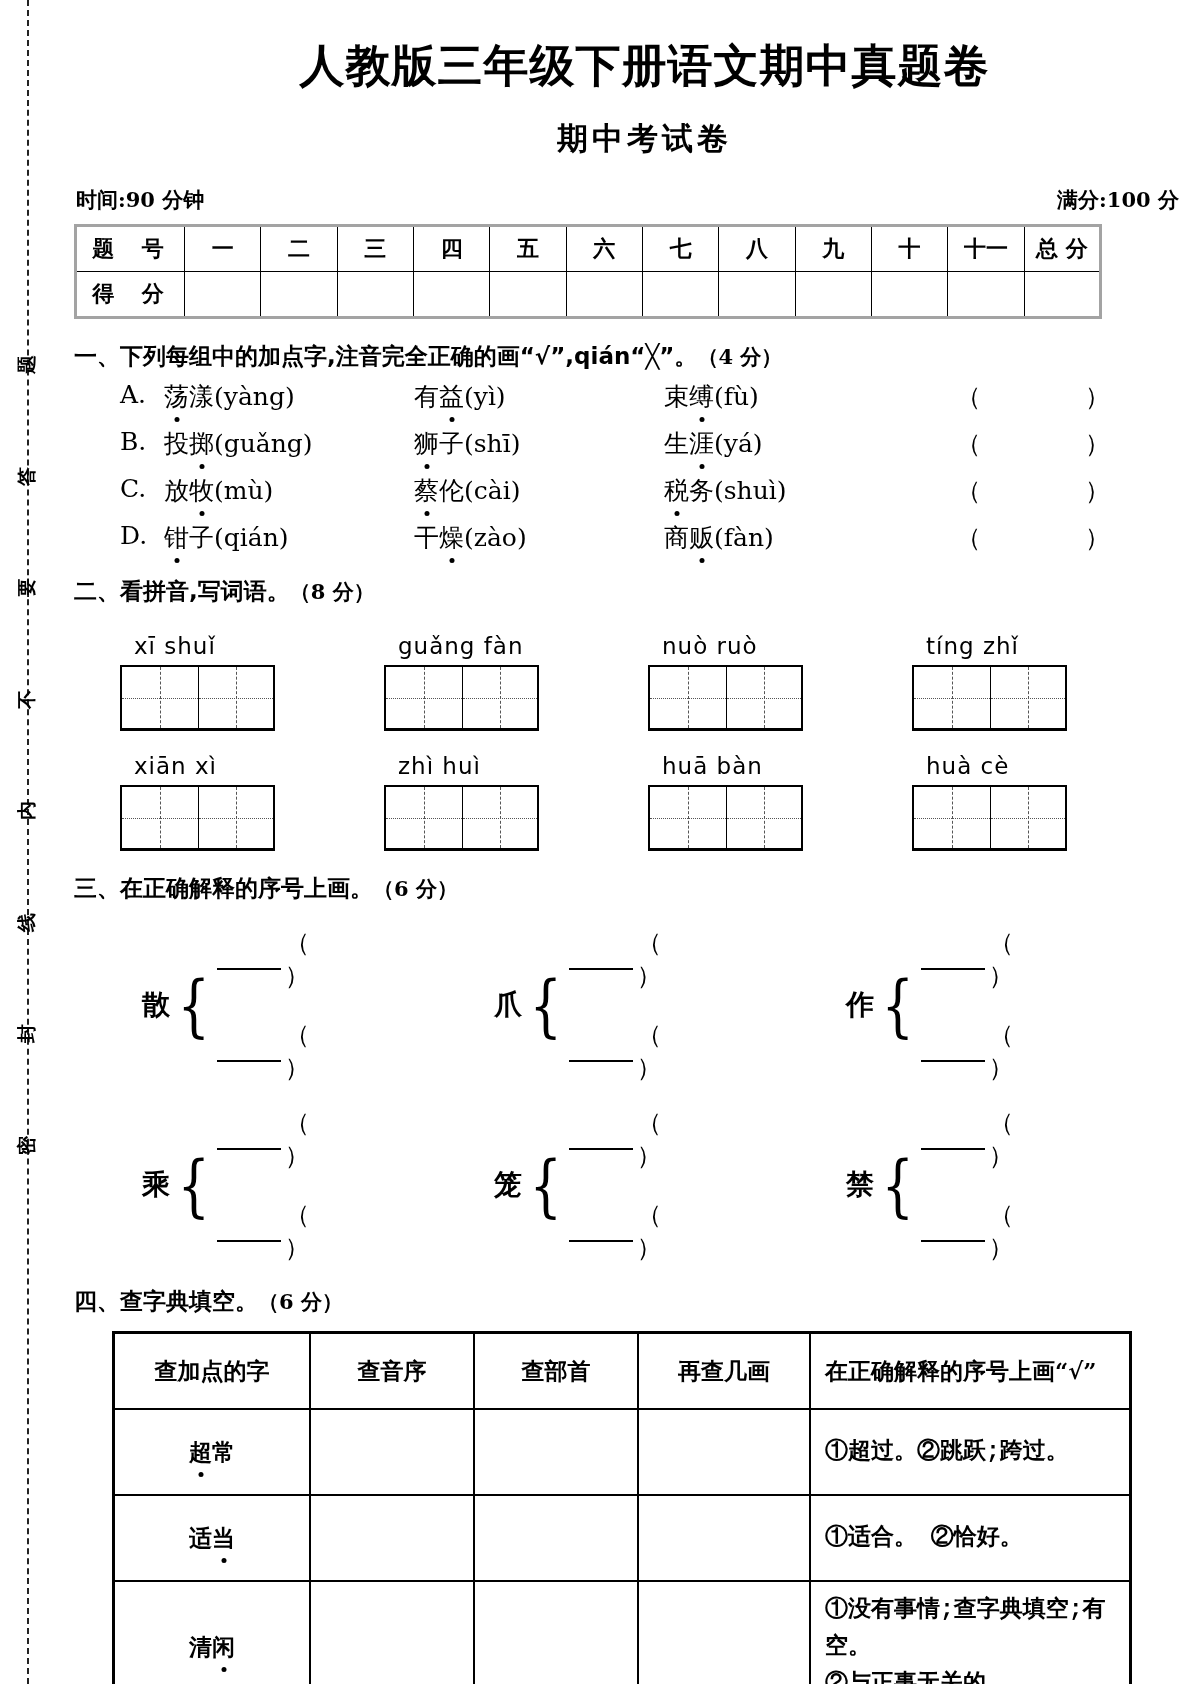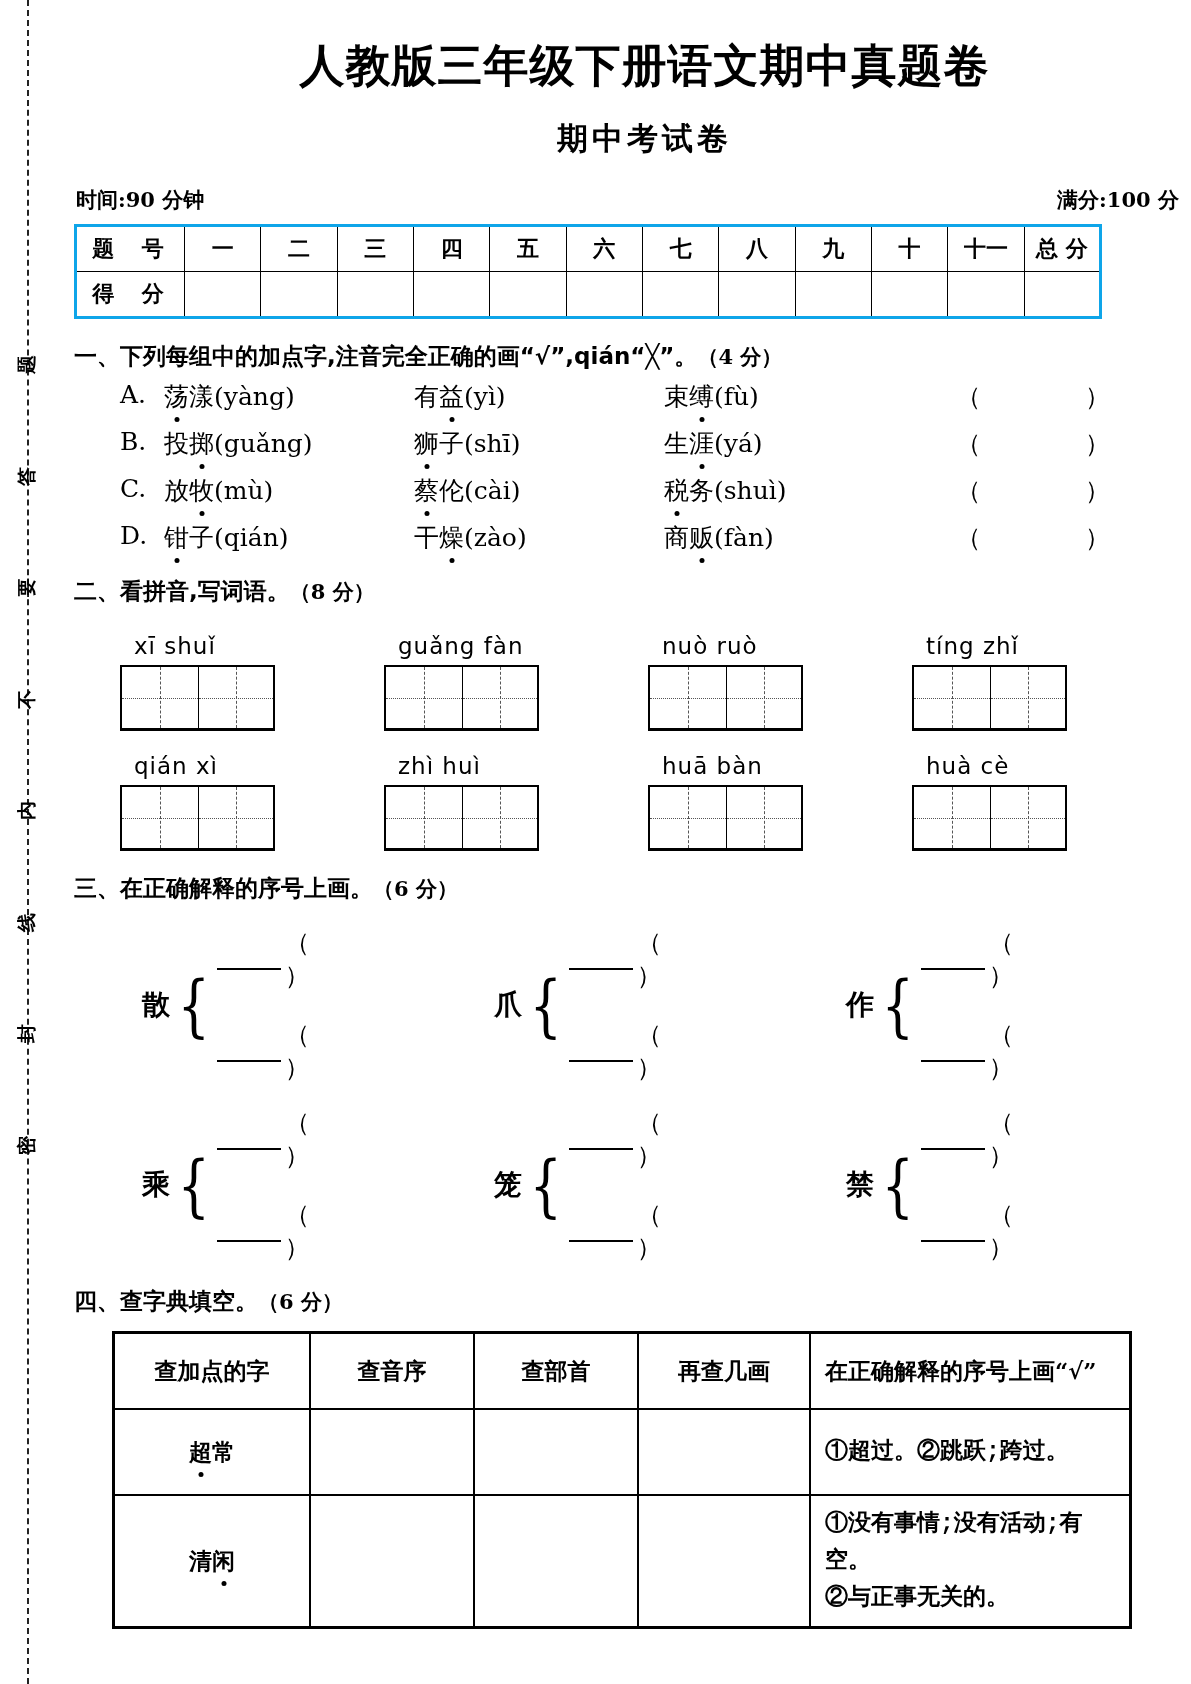--- a/index.html
+++ b/index.html
@@ -65,21 +65,21 @@
     font-family:"DejaVu Serif", serif;
     margin:26px 0 10px 0;
     padding:0 28px 0 4px;
   }
 
   
   table.score-table {
     border-collapse:collapse;
     width:1028px;
     margin:0 0 0 2px;
-    border:3px solid #0ea5e9;
+    border:3px solid #a3a3a3;
     table-layout:fixed;
   }
   table.score-table td {
     border:1.5px solid #000;
     height:42px;
     text-align:center;
     font-size:22px;
     font-weight:bold;
     font-family:"DejaVu Serif", serif;
   }
@@ -342,21 +342,21 @@
         <div class="q2-pinyin">tíng  zhǐ</div>
         <div class="tianzi">
             <div class="half"></div>
             <div class="half"></div>
           </div>
       </div>
     </div>
 
     <div class="q2-row">
       <div class="q2-cell">
-        <div class="q2-pinyin">qián  xì</div>
+        <div class="q2-pinyin">xiān  xì</div>
         <div class="tianzi">
             <div class="half"></div>
             <div class="half"></div>
           </div>
       </div>
       <div class="q2-cell">
         <div class="q2-pinyin">zhì  huì</div>
         <div class="tianzi">
             <div class="half"></div>
             <div class="half"></div>
@@ -489,25 +489,34 @@
     <tr>
       <td><span class="dotword"><span class="dotted">超</span><span>常</span></span></td>
       <td></td>
       <td></td>
       <td></td>
       <td class="col-e">
             <span class="meaning-line">①超过。②跳跃;跨过。</span>
           </td>
     </tr>
     <tr>
+      <td><span class="dotword"><span>适</span><span class="dotted">当</span></span></td>
+      <td></td>
+      <td></td>
+      <td></td>
+      <td class="col-e">
+            <span class="meaning-line">①适合。 ②恰好。</span>
+          </td>
+    </tr>
+    <tr>
       <td><span class="dotword"><span>清</span><span class="dotted">闲</span></span></td>
       <td></td>
       <td></td>
       <td></td>
       <td class="col-e">
-        <span class="meaning-line">①没有事情;没有活动;有空。</span>
+        <span class="meaning-line">①没有事情;查字典填空;有空。</span>
         <span class="meaning-line">②与正事无关的。</span>
       </td>
     </tr>
   </tbody>
     </table>
 
 </div>
 
 </body></html>

